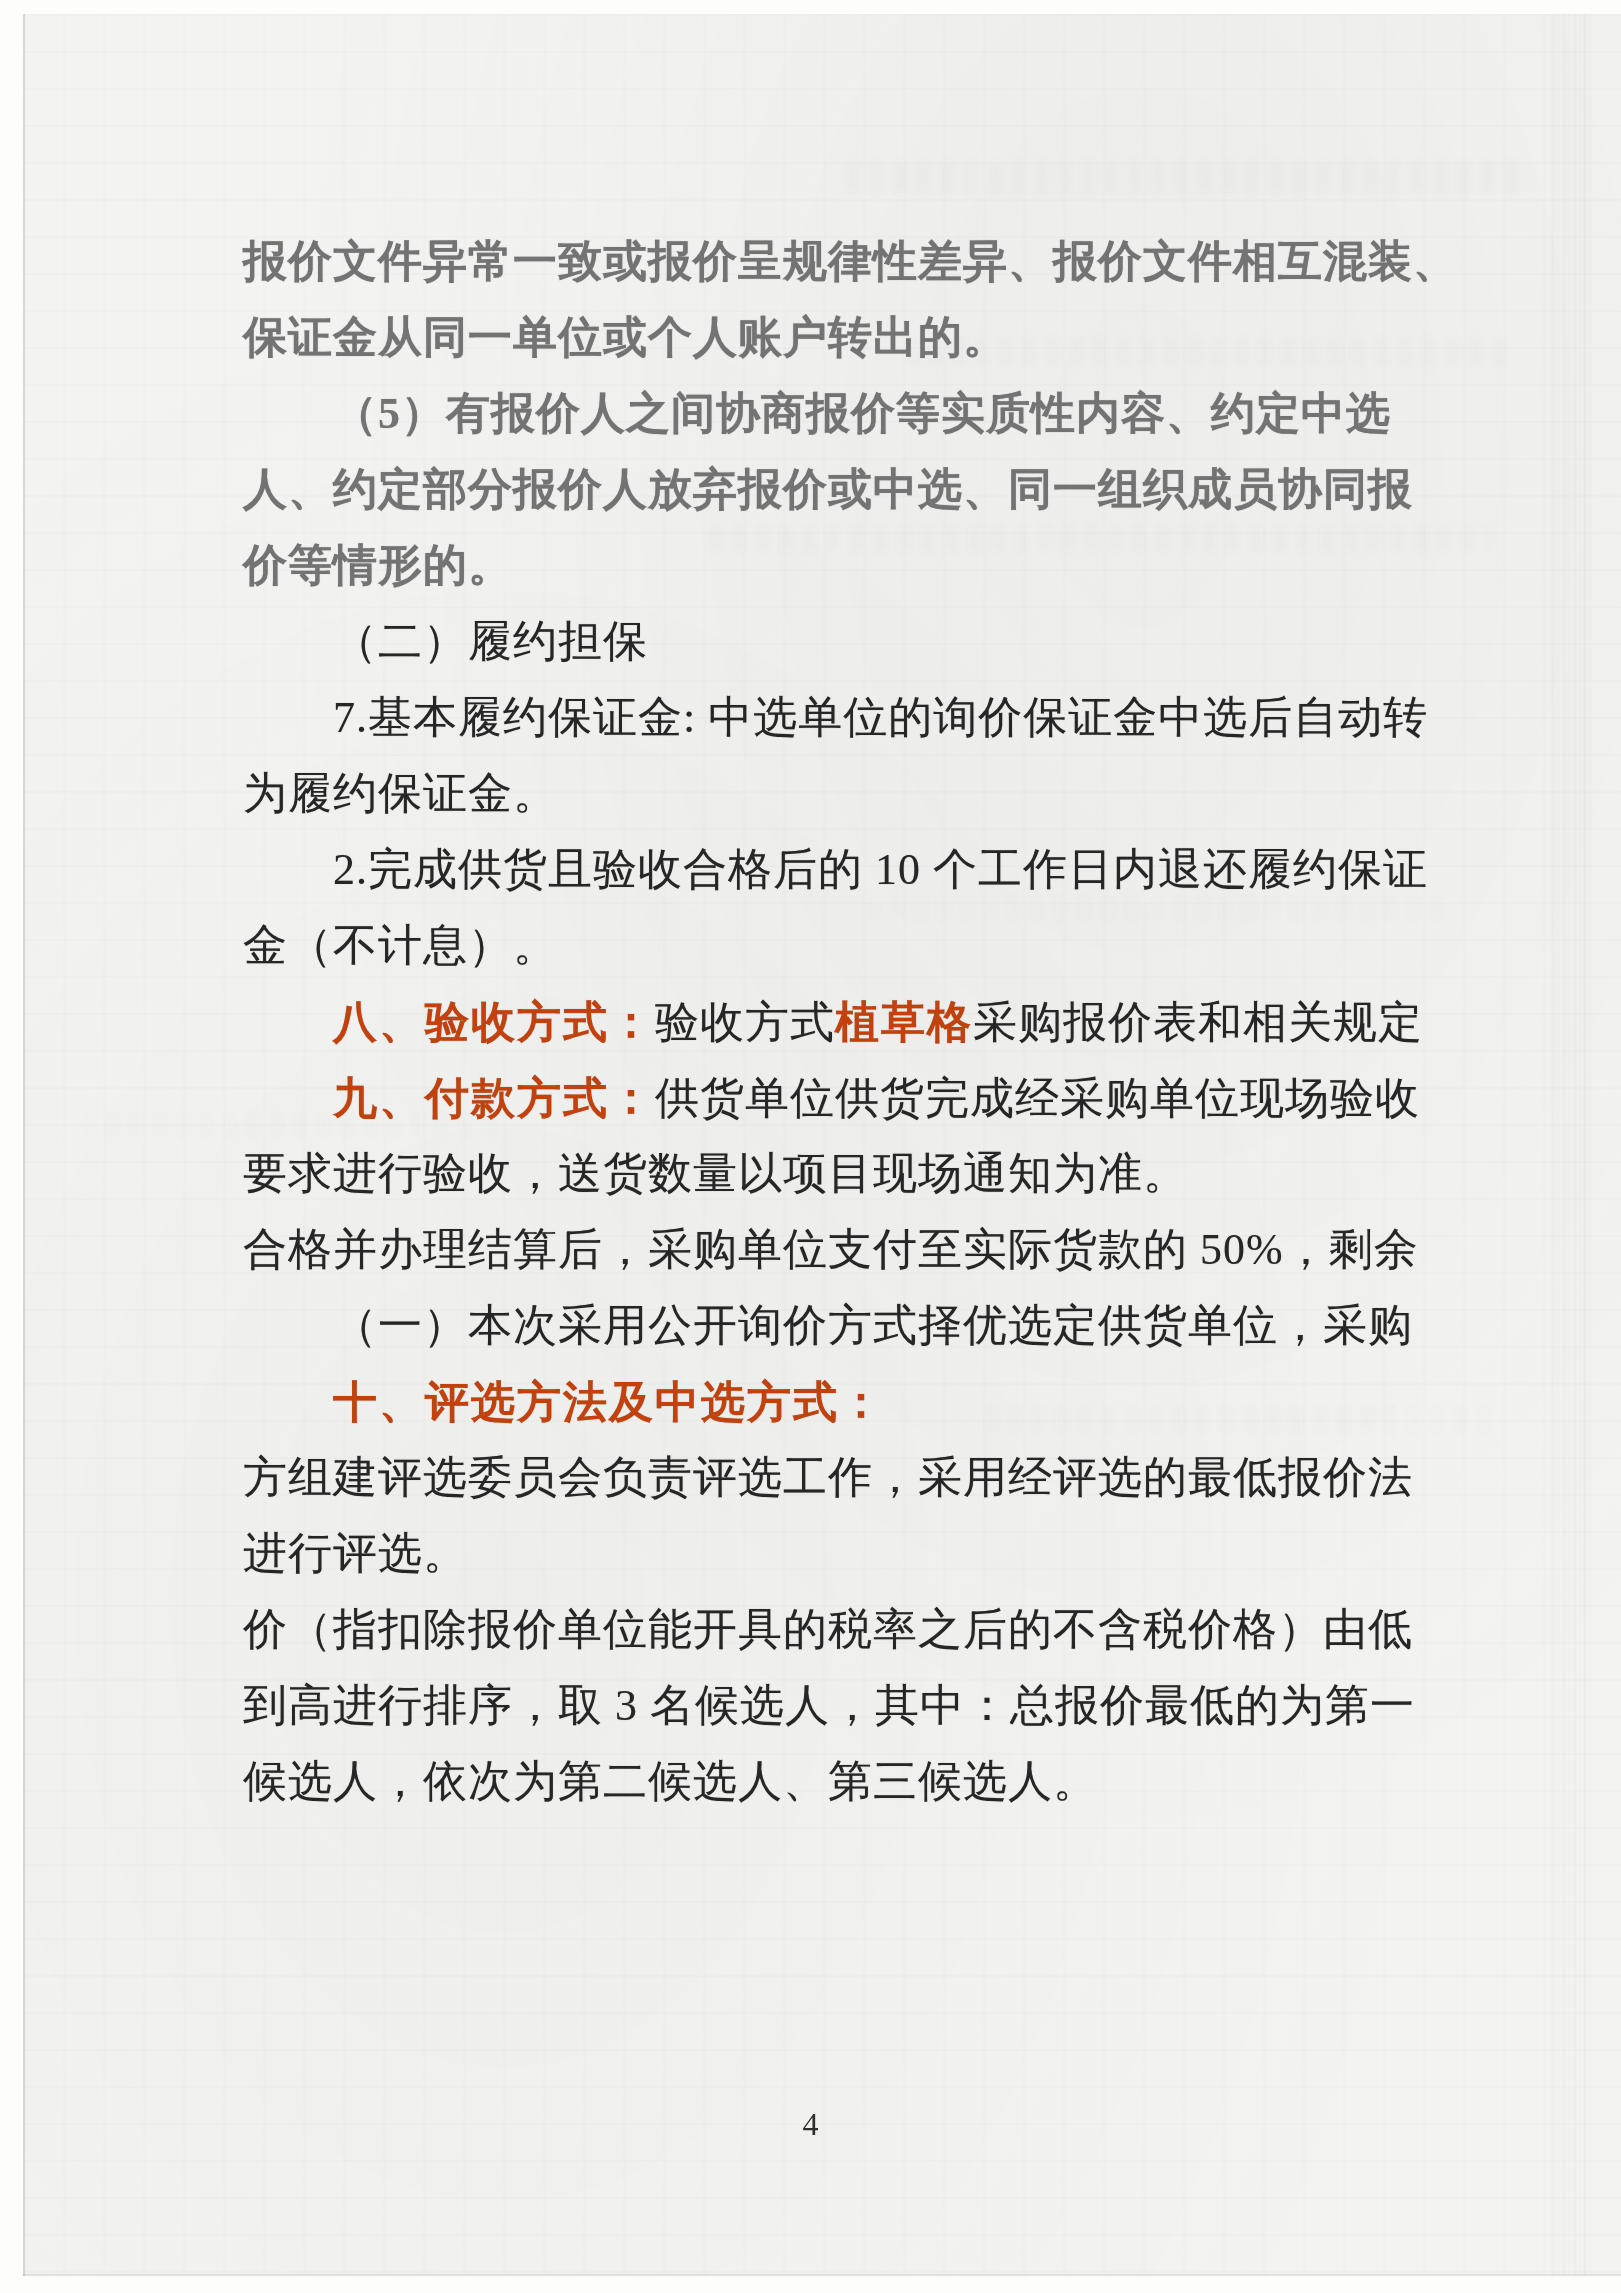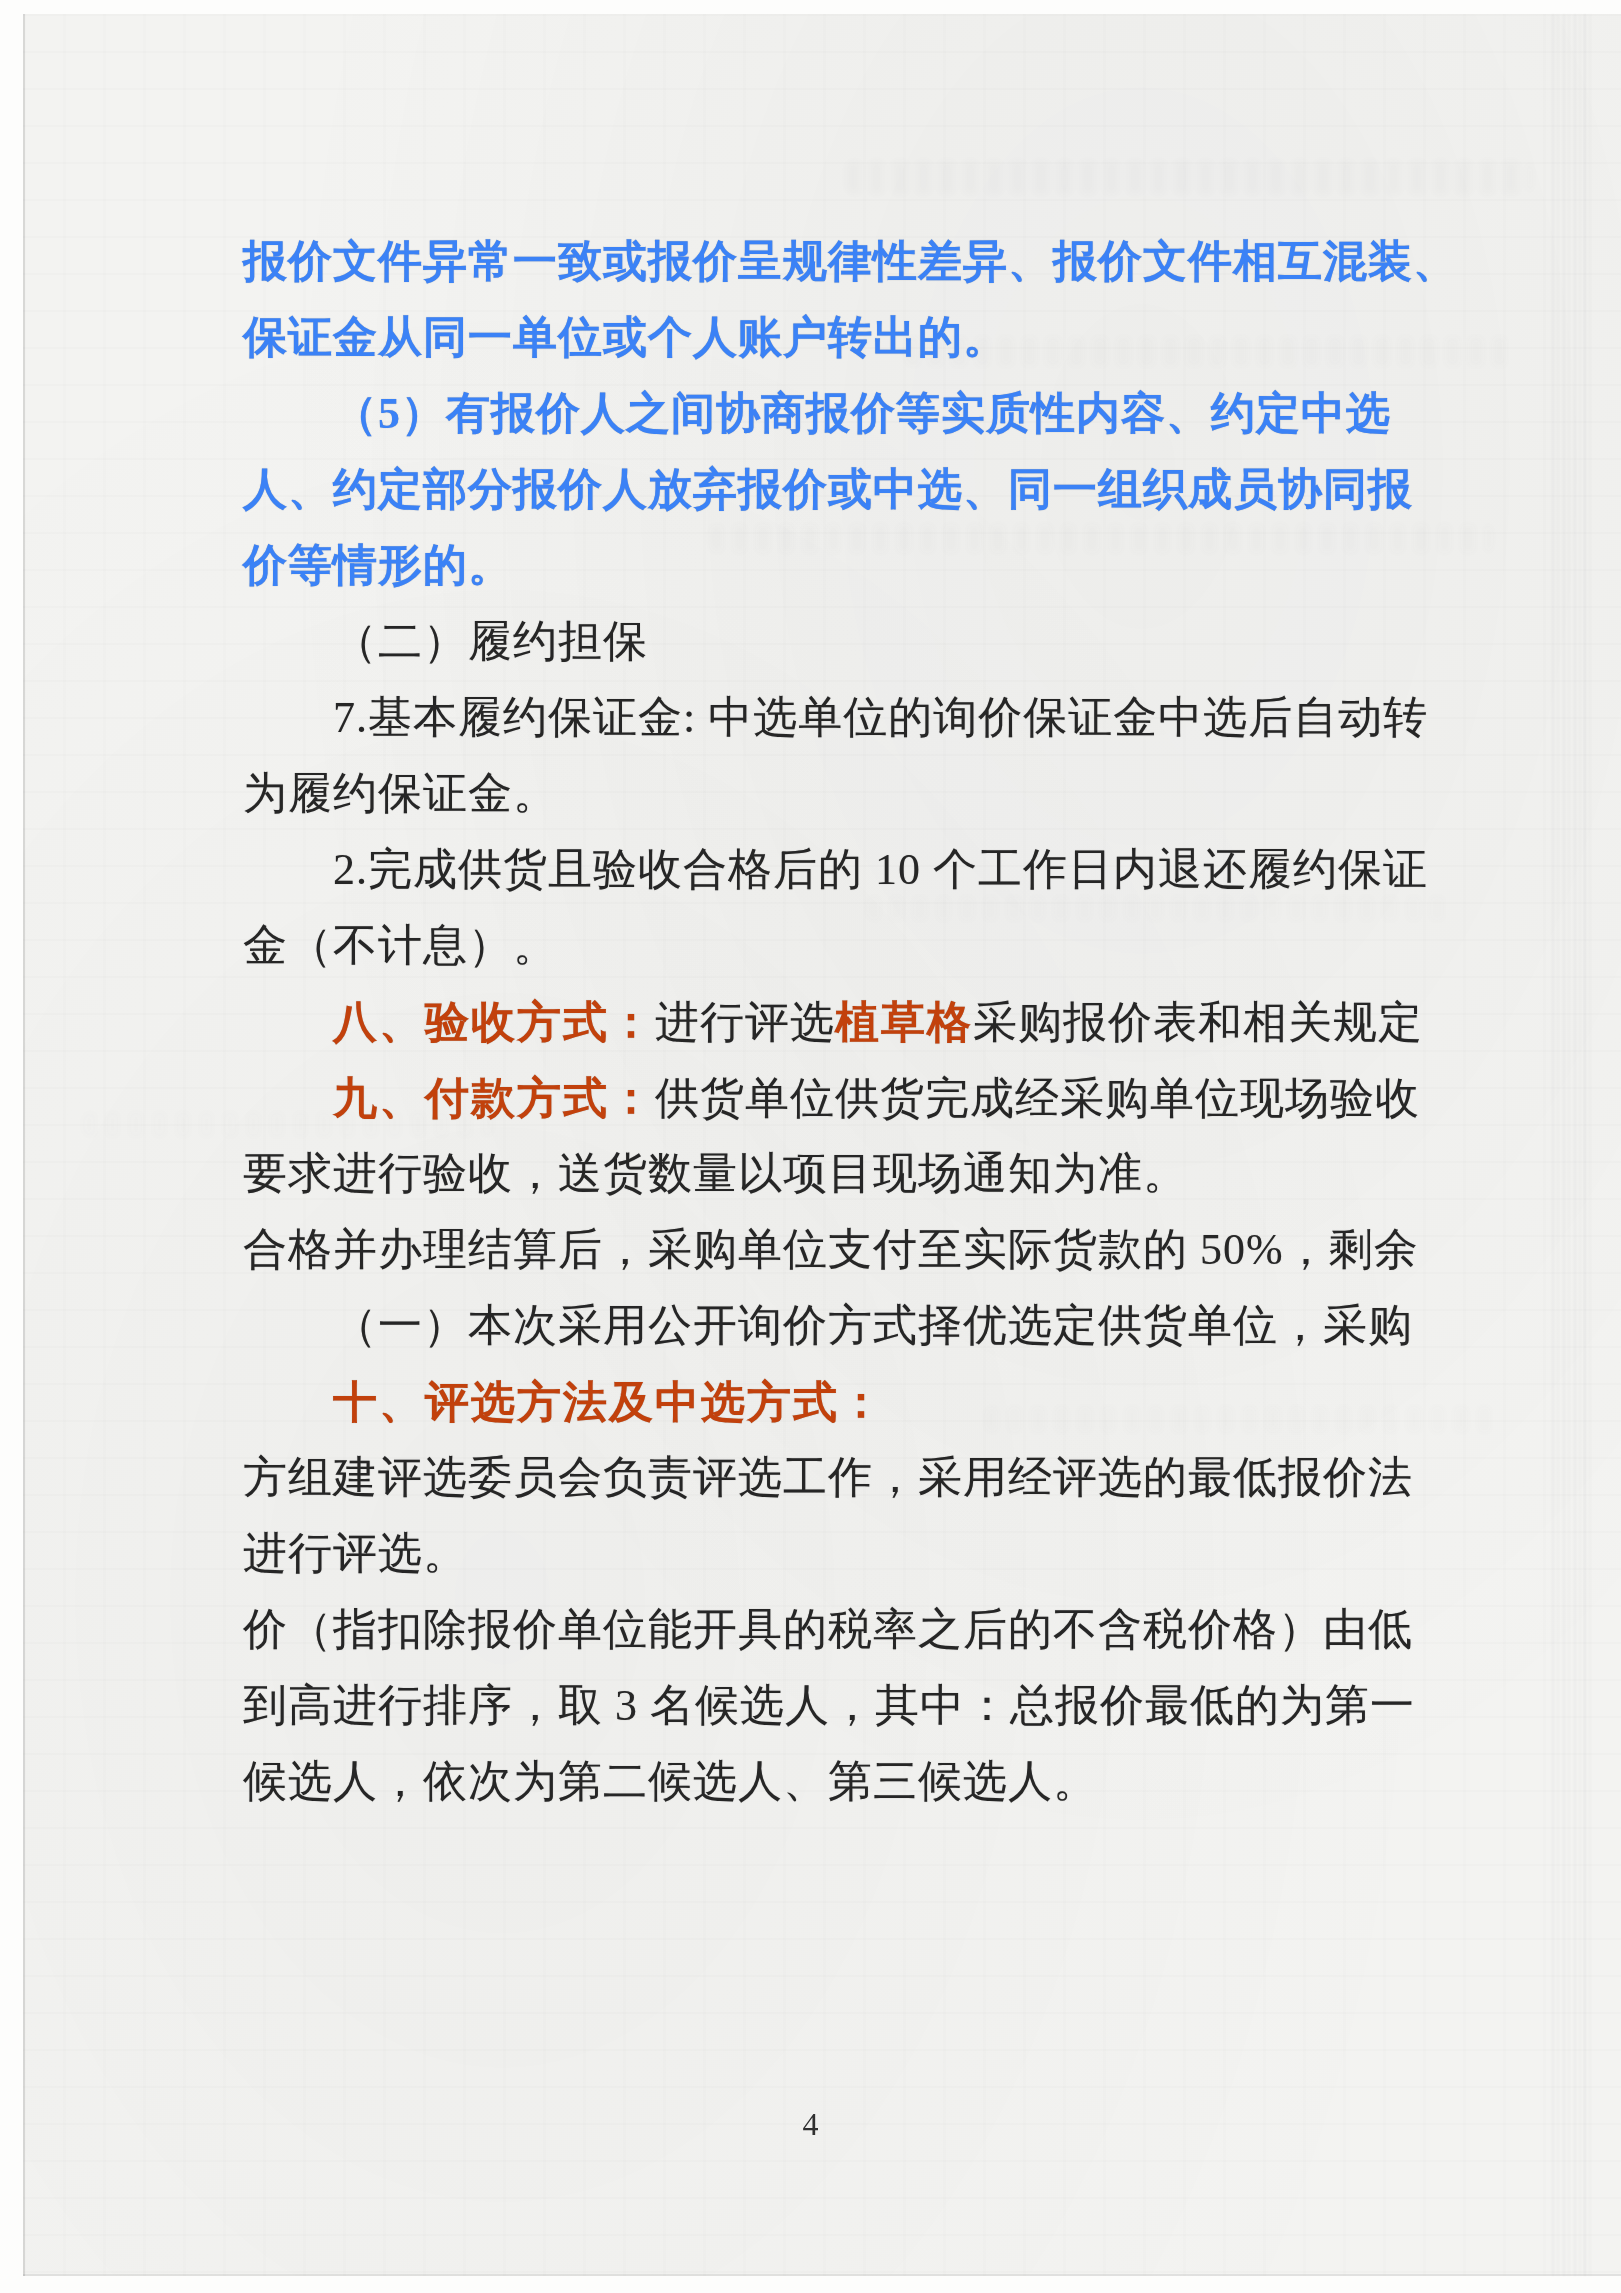--- a/index.html
+++ b/index.html
@@ -59,21 +59,21 @@
     color:#262626;
   }
   .line{
     height:76px;line-height:76px;
     font-size:44px;
     letter-spacing:1px;
     white-space:nowrap;
     text-shadow:0 0 1px rgba(40,40,40,0.35);
   }
   .line.indent{padding-left:90px;}
-  .line span.b{font-weight:700;color:#3b82f6;}
+  .line span.b{font-weight:700;color:#737373;}
   .line span.h{
     font-weight:700;color:#c2410c;
     font-family:"Liberation Sans","DejaVu Sans",sans-serif;
     letter-spacing:2px;
   }
   .pagenum{
     position:absolute;left:0;top:2103px;width:1621px;height:43px;
     text-align:center;font-size:32px;line-height:43px;color:#303030;
     font-family:"Liberation Serif","DejaVu Serif",serif;
   }
@@ -97,21 +97,21 @@
     <div class="line"><span class="b">报价文件异常一致或报价呈规律性差异、报价文件相互混装、</span></div>
     <div class="line"><span class="b">保证金从同一单位或个人账户转出的。</span></div>
     <div class="line indent"><span class="b">（5）有报价人之间协商报价等实质性内容、约定中选</span></div>
     <div class="line"><span class="b">人、约定部分报价人放弃报价或中选、同一组织成员协同报</span></div>
     <div class="line"><span class="b">价等情形的。</span></div>
     <div class="line indent"><span>（二）履约担保</span></div>
     <div class="line indent"><span>7.基本履约保证金: 中选单位的询价保证金中选后自动转</span></div>
     <div class="line"><span>为履约保证金。</span></div>
     <div class="line indent"><span>2.完成供货且验收合格后的 10 个工作日内退还履约保证</span></div>
     <div class="line"><span>金（不计息）。</span></div>
-    <div class="line indent"><span class="h">八、验收方式：</span><span>进行评选</span><span class="h">植草格</span><span>采购报价表和相关规定</span></div>
+    <div class="line indent"><span class="h">八、验收方式：</span><span>验收方式</span><span class="h">植草格</span><span>采购报价表和相关规定</span></div>
     <div class="line indent"><span class="h">九、付款方式：</span><span>供货单位供货完成经采购单位现场验收</span></div>
     <div class="line"><span>要求进行验收，送货数量以项目现场通知为准。</span></div>
     <div class="line"><span>合格并办理结算后，采购单位支付至实际货款的 50%，剩余</span></div>
     <div class="line indent"><span>（一）本次采用公开询价方式择优选定供货单位，采购</span></div>
     <div class="line indent"><span class="h">十、评选方法及中选方式：</span></div>
     <div class="line"><span>方组建评选委员会负责评选工作，采用经评选的最低报价法</span></div>
     <div class="line"><span>进行评选。</span></div>
     <div class="line"><span>价（指扣除报价单位能开具的税率之后的不含税价格）由低</span></div>
     <div class="line"><span>到高进行排序，取 3 名候选人，其中：总报价最低的为第一</span></div>
     <div class="line"><span>候选人，依次为第二候选人、第三候选人。</span></div>

